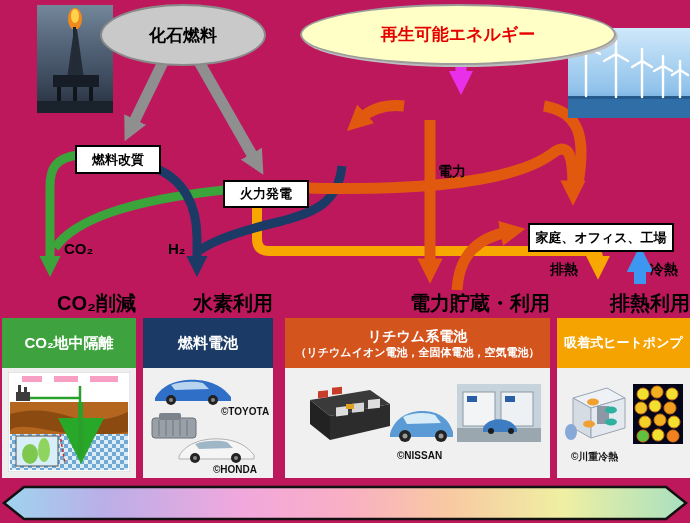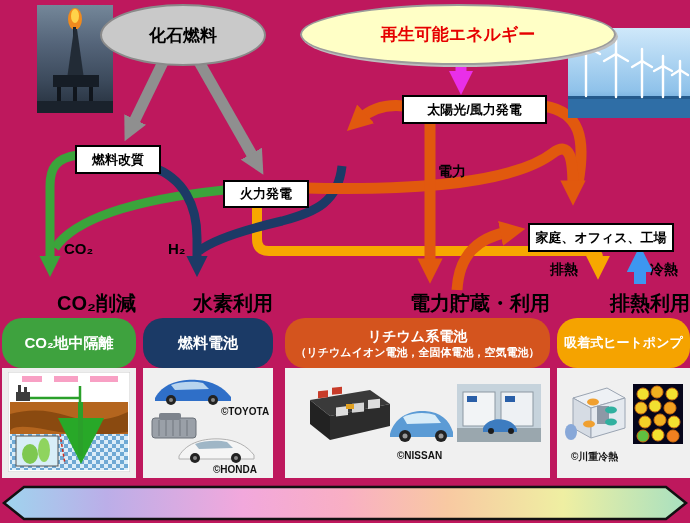--- a/index.html
+++ b/index.html
@@ -20,21 +20,21 @@
   .n-thermal{left:223px;top:180px;width:82px;height:24px;}
   .n-solar{left:402px;top:95px;width:141px;height:25px;}
   .n-home{left:528px;top:223px;width:142px;height:25px;}
   
   .flabel{font-weight:bold;font-size:14px;white-space:nowrap;}
   .gas{font-size:15px;}
   
   .cat{font-weight:bold;font-size:20px;text-align:right;white-space:nowrap;}
   
   .panel{top:318px;height:160px;}
-  .hdr{position:absolute;left:0;top:0;right:0;height:50px;display:flex;flex-direction:column;align-items:center;justify-content:center;color:#fff;font-weight:bold;text-align:left;border-radius:20px;}
+  .hdr{position:absolute;left:0;top:0;right:0;height:50px;display:flex;flex-direction:column;align-items:center;justify-content:center;color:#fff;font-weight:bold;text-align:left;}
   .body{position:absolute;left:0;top:50px;right:0;height:110px;background:#eeeeee;}
   .p1{left:2px;width:134px;}   .p1 .hdr{background:#3ea23e;font-size:15px;}
   .p2{left:143px;width:130px;} .p2 .hdr{background:#1b3a66;font-size:15px;}
   .p3{left:285px;width:265px;} .p3 .hdr{background:#d4541e;}
   .p3 .hdr .t1{font-size:14px;line-height:17px;}
   .p3 .hdr .t2{font-size:11px;line-height:14px;}
   .p4{left:557px;width:133px;} .p4 .hdr{background:#f5a300;font-size:13px;}
   .credit{position:absolute;font-weight:bold;font-size:10px;color:#111;white-space:nowrap;}
   
   .photo{overflow:hidden;}
@@ -143,23 +143,20 @@
   <div class="abs ellipse renew-ellipse">
     <span>再生可能エネルギー</span>
   </div>
 
   <div class="abs node n-reform">
       <span>燃料改質</span>
     </div>
   <div class="abs node n-thermal">
       <span>火力発電</span>
     </div>
-  <div class="abs node n-solar">
-      <span>太陽光/風力発電</span>
-    </div>
   <div class="abs node n-home">
       <span>家庭、オフィス、工場</span>
     </div>
 
   <div class="abs flabel gas" style="left:64px;top:240px">CO₂</div>
   <div class="abs flabel gas" style="left:168px;top:240px">H₂</div>
   <div class="abs flabel" style="left:438px;top:163px">電力</div>
   <div class="abs flabel" style="left:550px;top:261px">排熱</div>
   <div class="abs flabel" style="left:650px;top:261px">冷熱</div>
 

